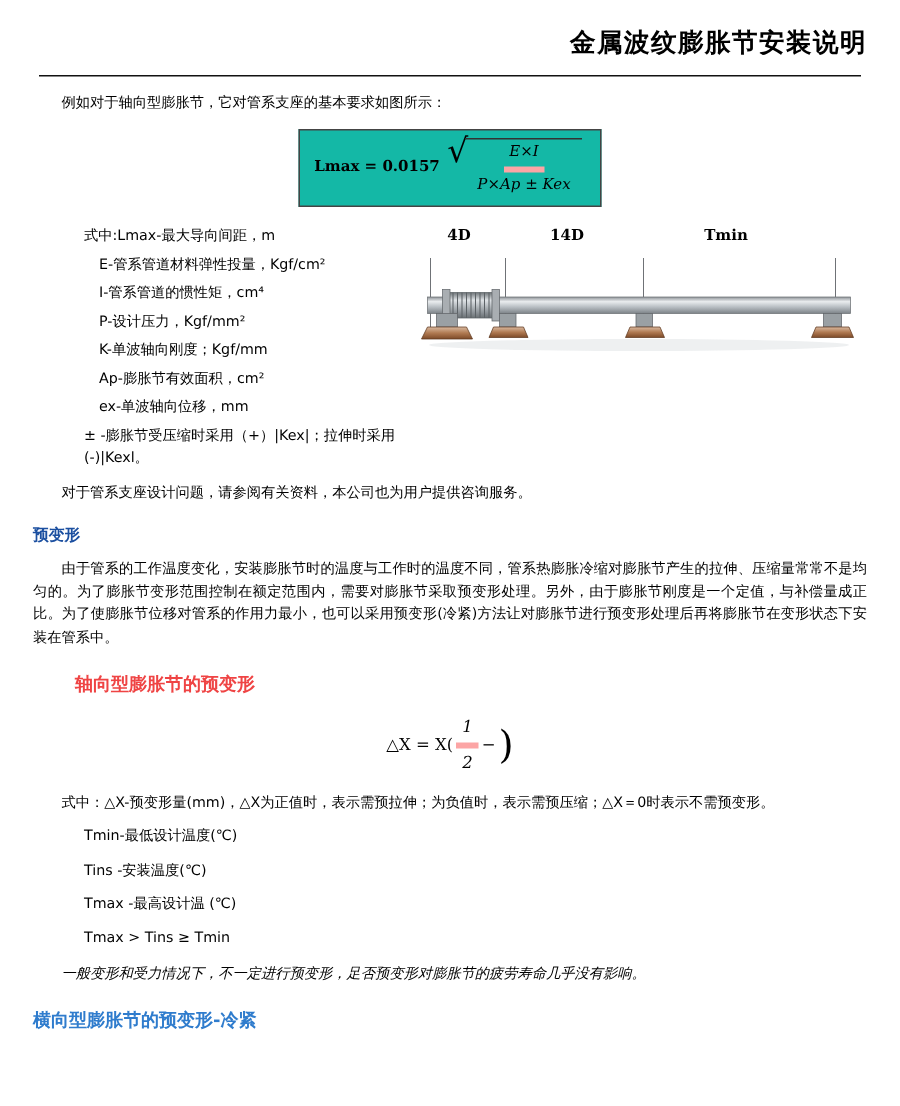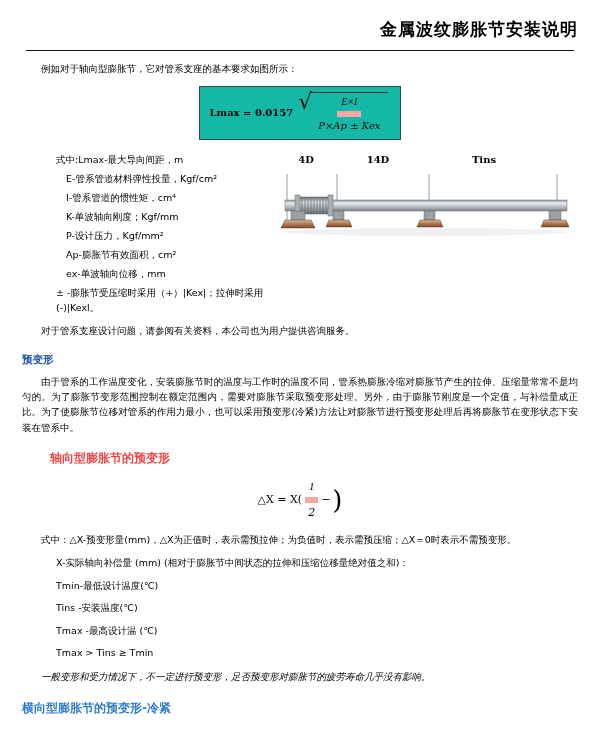--- a/index.html
+++ b/index.html
@@ -117,23 +117,22 @@
     padding: 1px 4px 0 4px;
   }
   .frac {
     display: inline-flex;
     flex-direction: column;
     align-items: center;
     vertical-align: middle;
     font-style: italic;
   }
   .frac .num {
-    border-bottom: 6px solid #fca5a5;
+    border-bottom: 4px solid #fca5a5;
     padding: 0 4px 1px 4px;
-    font-family: Liberation Serif, serif;
   }
   .frac .den {
     padding: 1px 4px 0 4px;
   }
   .formula-plain {
     display: flex;
     justify-content: center;
     margin: 8px 0 10px 0;
     font-family: "DejaVu Serif", "Liberation Serif", serif;
     font-size: 11px;
@@ -205,31 +204,31 @@
         </span>
       </span>
     </div>
   </div>
 
   <div class="figure-block">
     <div class="fig-left">
       <div class="list-line">式中:Lmax-最大导向间距，m</div>
       <div class="list-line-2">E-管系管道材料弹性投量，Kgf/cm²</div>
       <div class="list-line-2">I-管系管道的惯性矩，cm⁴</div>
+      <div class="list-line-2">P-设计压力，Kgf/mm²</div>
       <div class="list-line-2">K-单波轴向刚度；Kgf/mm</div>
-      <div class="list-line-2">P-设计压力，Kgf/mm²</div>
       <div class="list-line-2">Ap-膨胀节有效面积，cm²</div>
       <div class="list-line-2">ex-单波轴向位移，mm</div>
       <div class="list-line" style="margin-top:4px;">± -膨胀节受压缩时采用（+）|Kex|；拉伸时采用(-)|Kexl。</div>
     </div>
     <div class="fig-right">
       <div class="fig-labels">
         <span class="fig-l1">4D</span>
         <span class="fig-l2">14D</span>
-        <span class="fig-l3">Tins</span>
+        <span class="fig-l3">Tmin</span>
       </div>
       <svg class="fig-svg" viewBox="0 0 290 84">
         <defs>
           <linearGradient id="pipeGrad" x1="0" y1="0" x2="0" y2="1">
             <stop offset="0%" stop-color="#8f9499"></stop>
             <stop offset="28%" stop-color="#e9ecee"></stop>
             <stop offset="60%" stop-color="#b9bfc4"></stop>
             <stop offset="100%" stop-color="#7d8388"></stop>
           </linearGradient>
           <linearGradient id="bellowGrad" x1="0" y1="0" x2="0" y2="1">
@@ -306,21 +305,20 @@
         <span class="num">1</span>
         <span class="den">2</span>
       </span>
       <span>−</span>
       <span class="paren">)</span>
     </span>
   </div>
 
   <p class="para" style="margin-top:4px;">式中：△X-预变形量(mm)，△X为正值时，表示需预拉伸；为负值时，表示需预压缩；△X＝0时表示不需预变形。</p>
 
-  <div class="list-line" style="margin-top:8px;">X-实际轴向补偿量 (mm) (相对于膨胀节中间状态的拉伸和压缩位移量绝对值之和)：</div>
   <div class="list-line" style="margin-top:7px;">Tmin-最低设计温度(℃)</div>
   <div class="list-line" style="margin-top:7px;">Tins -安装温度(℃)</div>
   <div class="list-line" style="margin-top:7px;">Tmax -最高设计温 (℃)</div>
   <div class="list-line" style="margin-top:7px;">Tmax &gt; Tins ≥ Tmin</div>
 
   <p class="para" style="margin-top:9px;font-style:italic;">一般变形和受力情况下，不一定进行预变形，足否预变形对膨胀节的疲劳寿命几乎没有影响。</p>
 
   <div class="sub-head2">横向型膨胀节的预变形-冷紧</div>
 
 </div>

